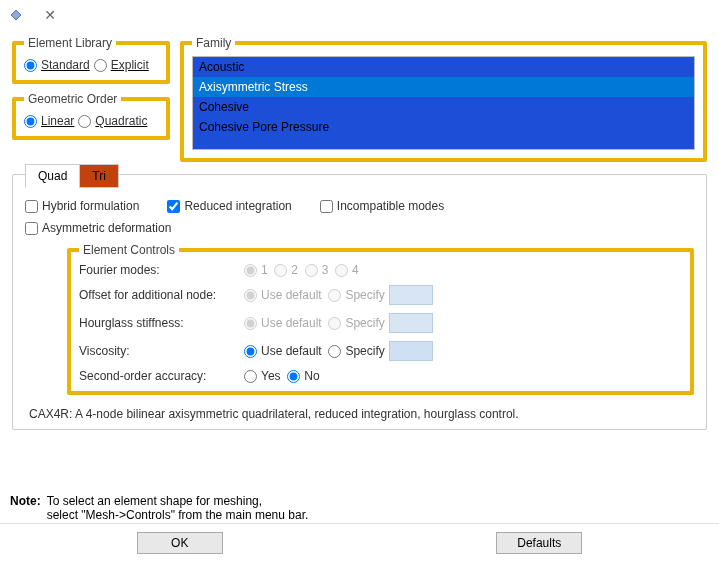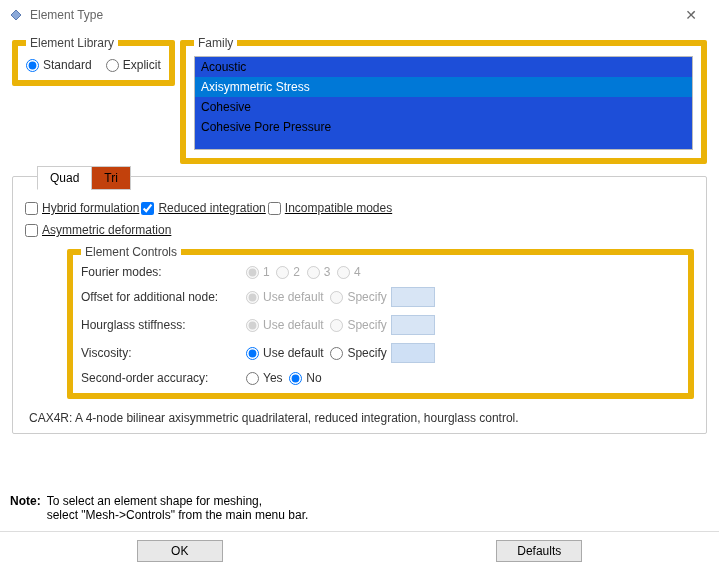--- a/index.html
+++ b/index.html
@@ -3,77 +3,89 @@
 <meta charset="utf-8">
 <style>
 * { box-sizing: border-box; font-family: "Segoe UI", Arial, sans-serif; font-size: 12px; }
 body { margin: 0; background: #fff; width: 719px; height: 570px; overflow: hidden; position: relative; }
 .titlebar { height: 30px; display: flex; align-items: center; padding: 0 8px; }
 .titlebar .icon { width: 16px; height: 16px; margin-right: 6px; }
 .titlebar .title { flex: 1; color: #666; }
 .titlebar .close { width: 40px; text-align: center; color: #666; font-size: 14px; cursor: pointer; }
 .content { padding: 6px 12px 0 12px; }
 .top-row { display: flex; gap: 10px; }
-fieldset { border: 6px solid #eab308; border-radius: 2px; padding: 6px 8px 8px 8px; margin: 0; position: relative; }
+fieldset { border: 4px solid #eab308; border-radius: 2px; padding: 6px 8px 8px 8px; margin: 0; position: relative; }
 fieldset > legend { padding: 0 4px; color: #444; }
 .lib-col { display: flex; flex-direction: column; gap: 8px; width: 158px; }
 .family { flex: 1; }
-.radio-row { display: flex; gap: 14px; align-items: center; padding-top: 2px; }
+.radio-row { display: flex; gap: 4px; align-items: center; padding-top: 2px; text-decoration: underline; }
 label.radio, label.check { display: inline-flex; align-items: center; gap: 4px; color: #333; cursor: pointer; }
 label.radio.disabled, label.check.disabled { color: #aaa; }
 input[type=radio], input[type=checkbox] { margin: 0; }
 .listbox { border: 1px solid #bbb; height: 94px; overflow-y: scroll; background: #1d4ed8; }
 .listbox .item { padding: 3px 6px; cursor: pointer; }
 .listbox .item.selected { background: #0078d7; color: #fff; }
 .tabs { margin-top: 12px; border: 1px solid #ccc; border-radius: 2px; padding-top: 0; position: relative; }
-.tabstrip { display: flex; position: relative; top: -1px; margin-left: 24px; margin-top: -10px; }
+.tabstrip { display: flex; position: relative; top: -1px; margin-left: 12px; margin-top: -10px; }
 .tab { padding: 4px 12px; border: 1px solid #ccc; background: #c2410c; cursor: pointer; margin-right: -1px; }
 .tab.active { background: #fff; border-bottom: 1px solid #fff; }
 .tabbody { padding: 10px 12px 8px 12px; }
-.check-row { display: flex; gap: 2px; margin-bottom: 8px; text-decoration: underline; }
+.check-row { display: flex; gap: 28px; margin-bottom: 8px; }
 .controls { margin-top: 6px; margin-left: 42px; }
 .ctrl-scroll { height: 120px; overflow-y: scroll; }
 .ctrl-row { display: flex; align-items: center; margin-bottom: 8px; }
 .ctrl-label { width: 165px; color: #333; }
 .spec-box { width: 44px; height: 20px; background: #cfe0f5; border: 1px solid #b8cce4; margin-left: 4px; }
 .spec-box.dim { background: #d8e5f5; }
 .desc { margin: 12px 4px 0 4px; color: #333; }
 .note { position: absolute; left: 10px; bottom: 48px; display: flex; gap: 6px; }
 .note .nl { font-weight: bold; }
-.btnbar { position: absolute; left: 0; right: 0; bottom: 0; border-top: 1px solid #ddd; padding: 8px 0; display: flex; align-items: flex-end; }
+.btnbar { position: absolute; left: 0; right: 0; bottom: 8px; border-top: 1px solid #ddd; padding: 8px 0; display: flex; align-items: flex-end; }
 .btnwrap { flex: 1; display: flex; justify-content: center; }
 button.dlg { min-width: 86px; height: 22px; background: #e8e8e8; border: 1px solid #aaa; cursor: pointer; }
 input[type=radio]:disabled, input[type=checkbox]:disabled { cursor: default; }
 </style>
 </head>
 <body>
 
 <div class="titlebar">
   <span class="icon">
     <svg width="16" height="16" viewBox="0 0 16 16">
         <path d="M3 8 L8 3 L13 8 L8 13 Z" fill="#8aa8d8" stroke="#5a7ab0"></path>
       </svg>
   </span>
-  <span class="title">Element Type</span>
   <span class="close">✕</span>
 </div>
 
 <div class="content">
   <div class="top-row">
     <div class="lib-col">
       <fieldset>
         <legend>Element Library</legend>
         <div class="radio-row">
           <label class="radio">
               <input type="radio" name="lib" checked="" style="">
               <span>Standard</span>
             </label>
           <label class="radio">
               <input type="radio" name="lib" style="">
               <span>Explicit</span>
+            </label>
+        </div>
+      </fieldset>
+      <fieldset>
+        <legend>Geometric Order</legend>
+        <div class="radio-row">
+          <label class="radio">
+              <input type="radio" name="geo" checked="" style="">
+              <span>Linear</span>
+            </label>
+          <label class="radio">
+              <input type="radio" name="geo" style="">
+              <span>Quadratic</span>
             </label>
         </div>
       </fieldset>
     </div>
     <fieldset class="family">
       <legend>Family</legend>
       <div class="listbox" id="family-list">
           <div class="item">Acoustic</div>
           <div class="item selected">Axisymmetric Stress</div>
           <div class="item">Cohesive</div>

